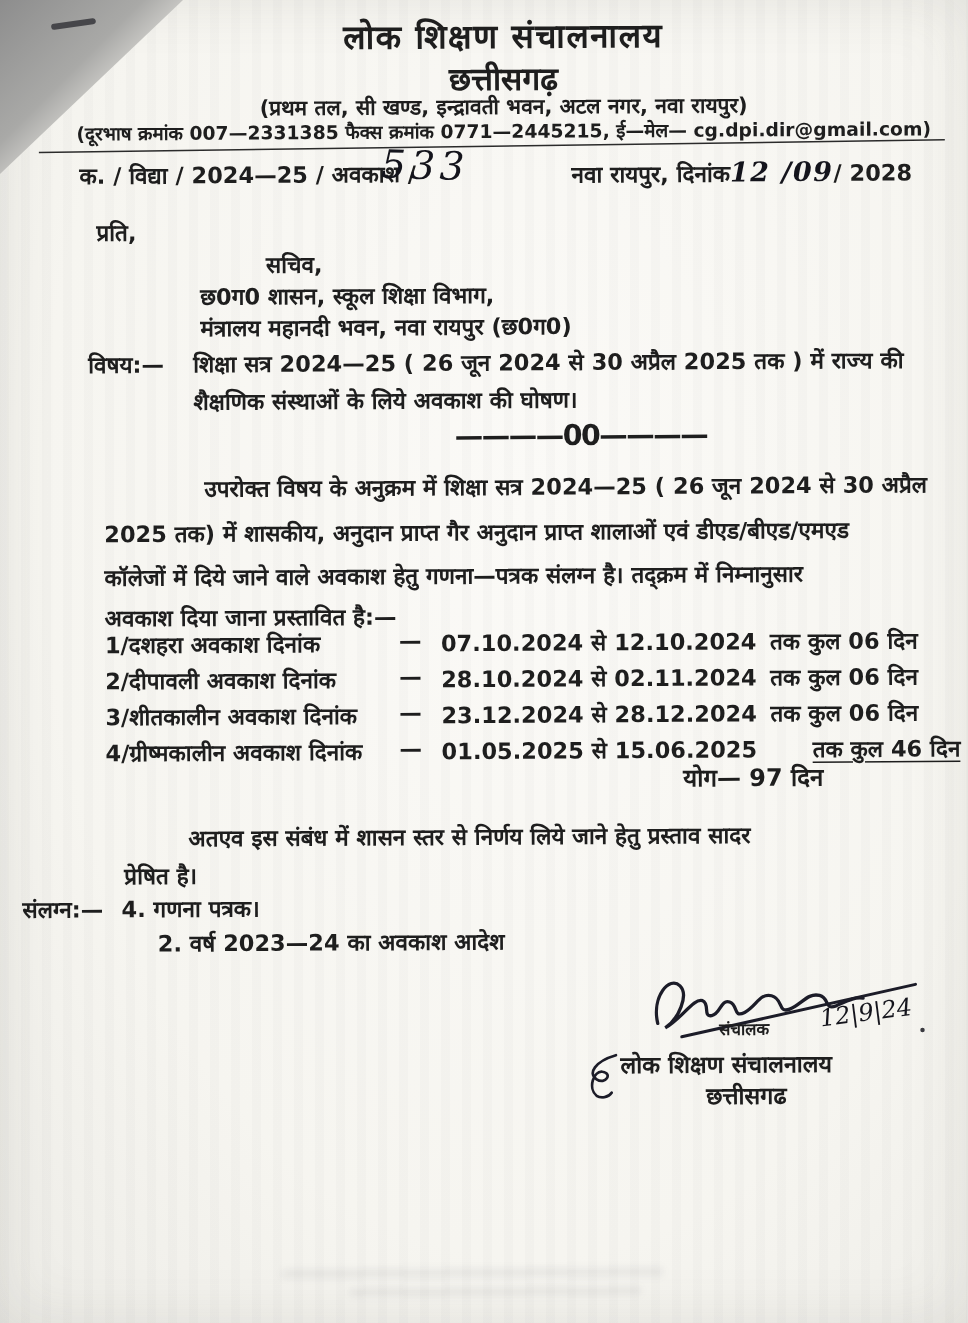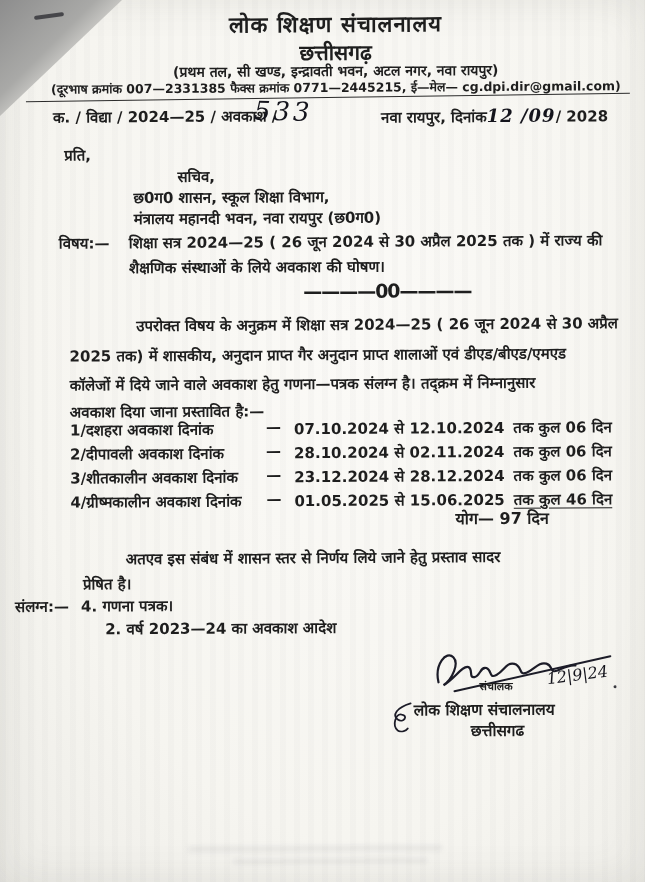--- a/index.html
+++ b/index.html
@@ -42,21 +42,21 @@
   .ref-memo { top:105px; left:55px; font-size:15px; }
   .ref-no { top:96px; left:256px; font-size:26px; letter-spacing:3px; transform:rotate(2deg); }
   .ref-date { top:106px; left:383px; font-size:15px; }
   .ref-date .hand { font-size:18px; letter-spacing:1px; }
 
   .line15 { font-size:15px; }
   .holiday-row { position:absolute; left:70px; display:flex; font-size:15px; font-weight:600; white-space:nowrap; }
   .h-name { width:196px; }
   .h-dash { width:28px; }
   .h-dates { margin-right:9px; }
-  .u { text-decoration:underline; text-underline-offset:3px; }
+  .u { text-decoration:underline; text-underline-offset:3px;margin-left:28px; }
 
   .sig-svg, .flourish-svg { position:absolute; }
   .sig-svg path, .flourish-svg path { stroke:#1c1c28; fill:none; stroke-linecap:round; }
   .dot { position:absolute; width:3px; height:3px; background:#3a3a40; border-radius:50%; }
 </style>
 </head>
 <body>
 
 <div class="page">
 

